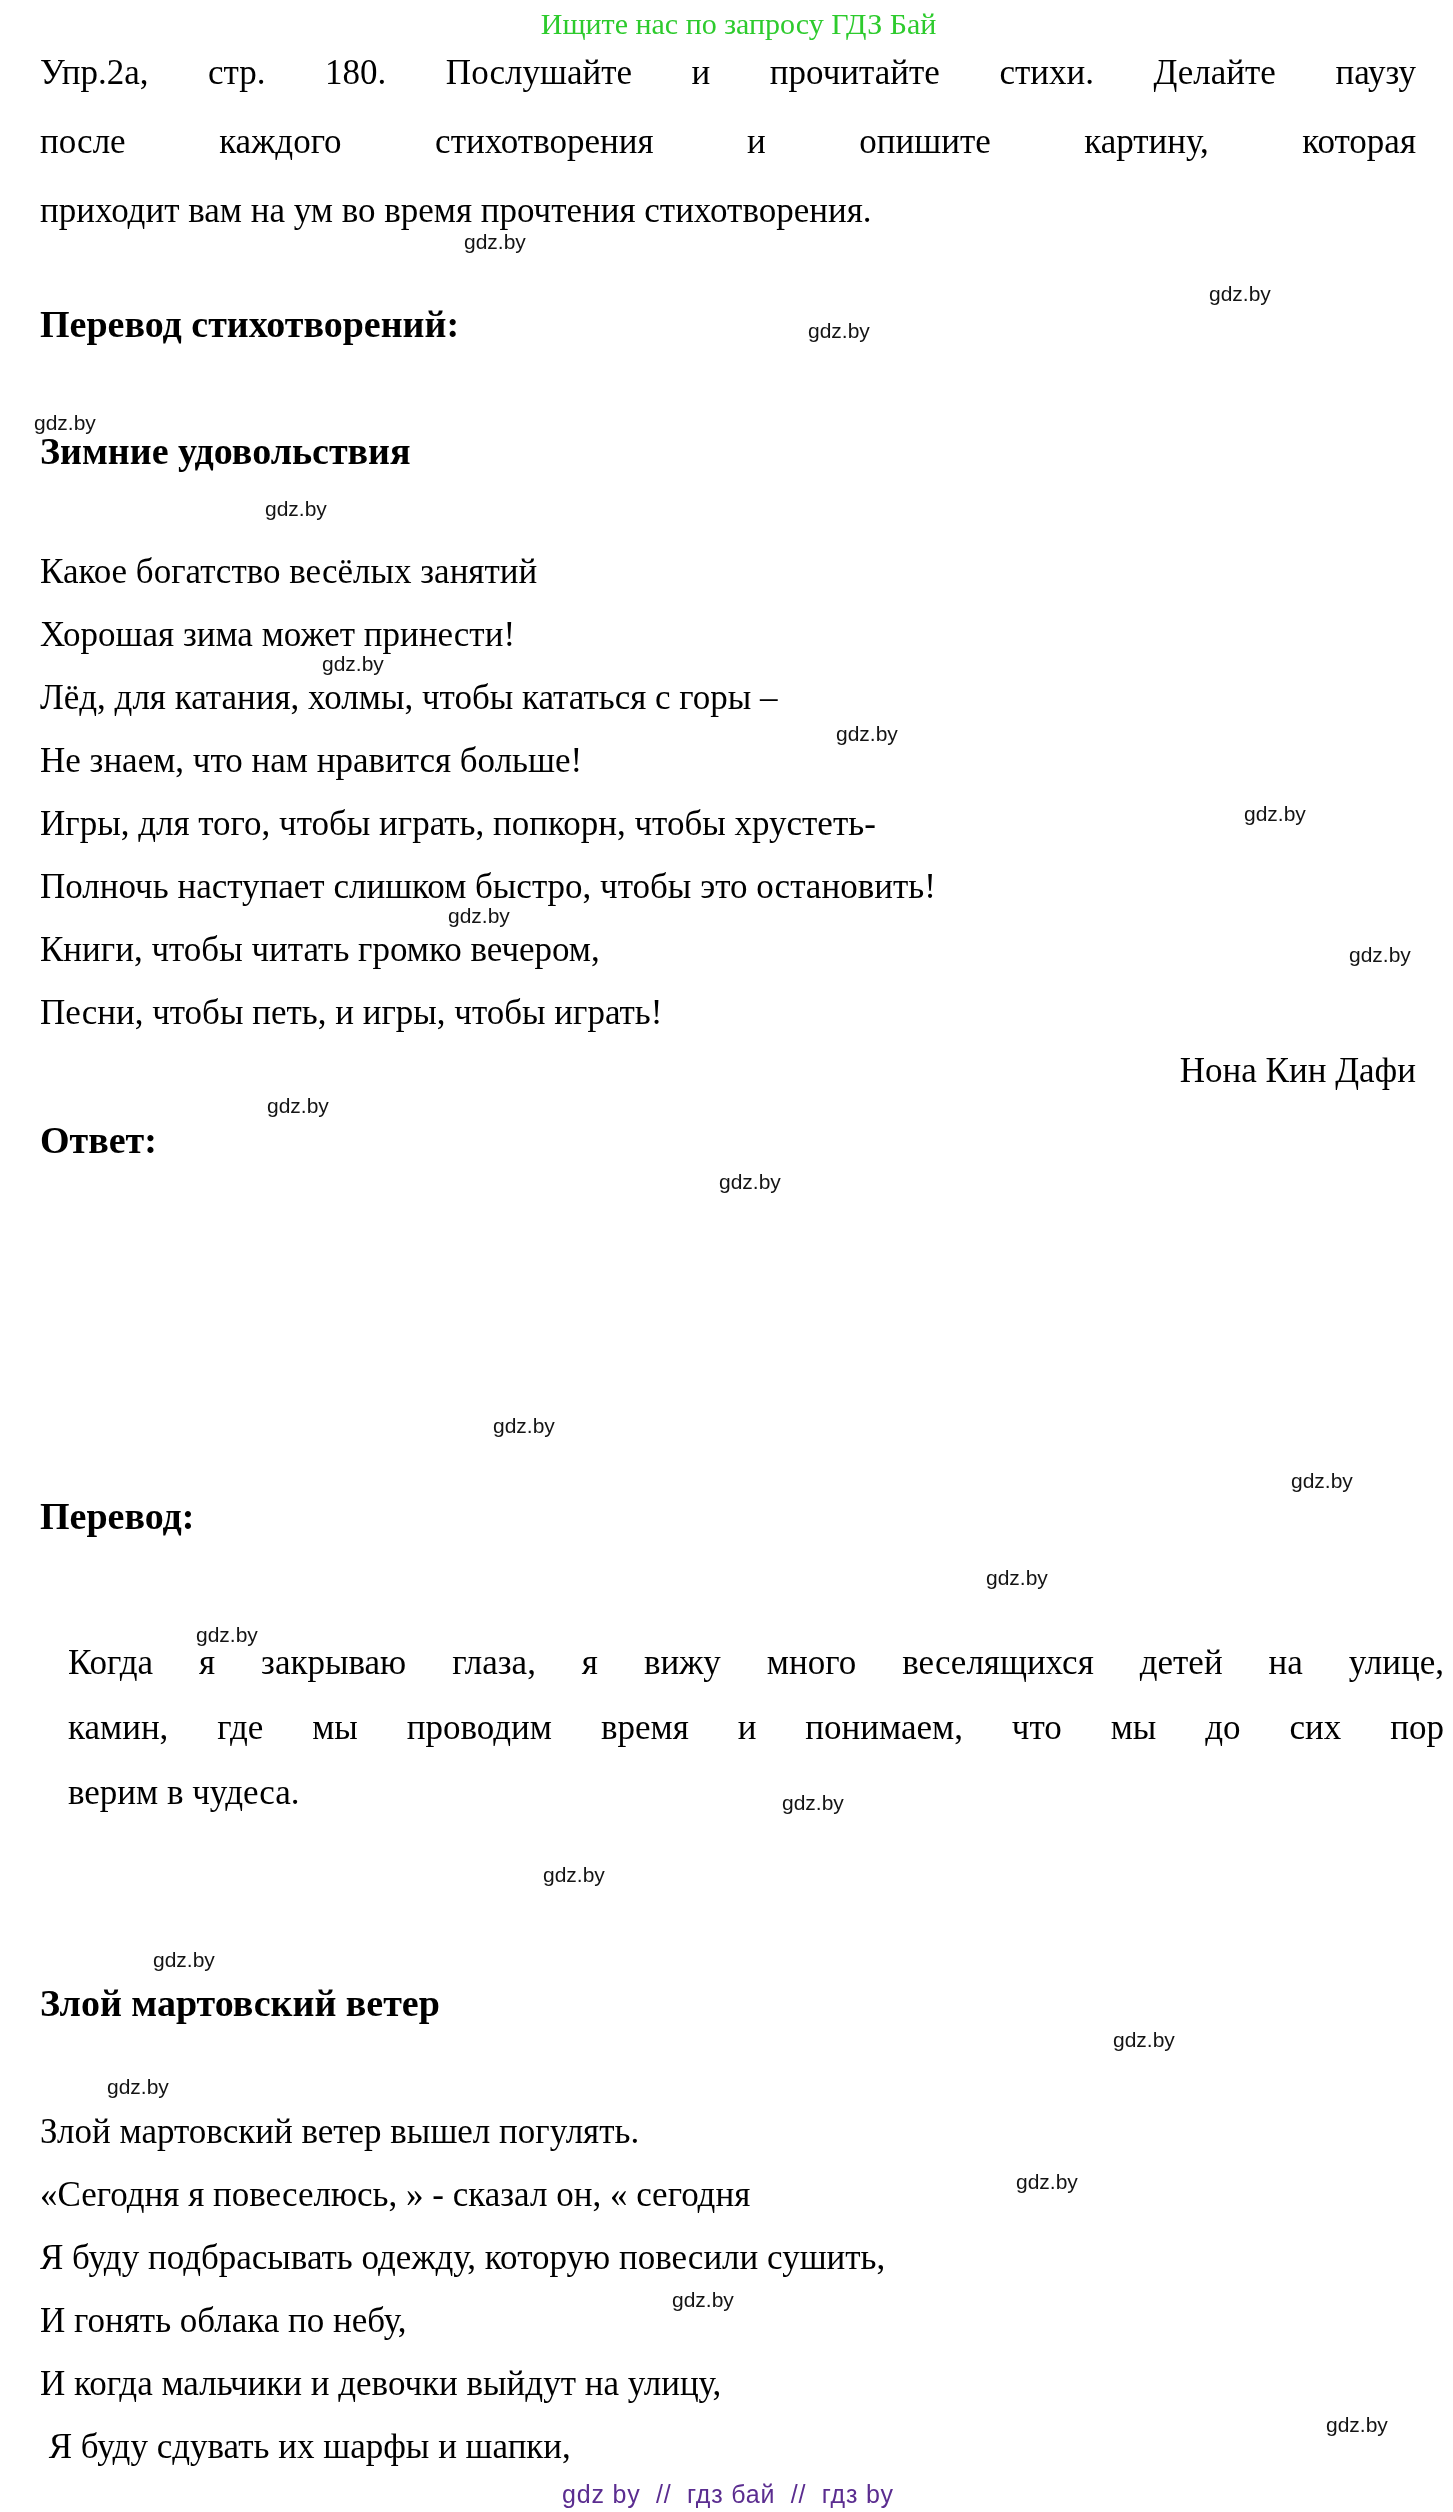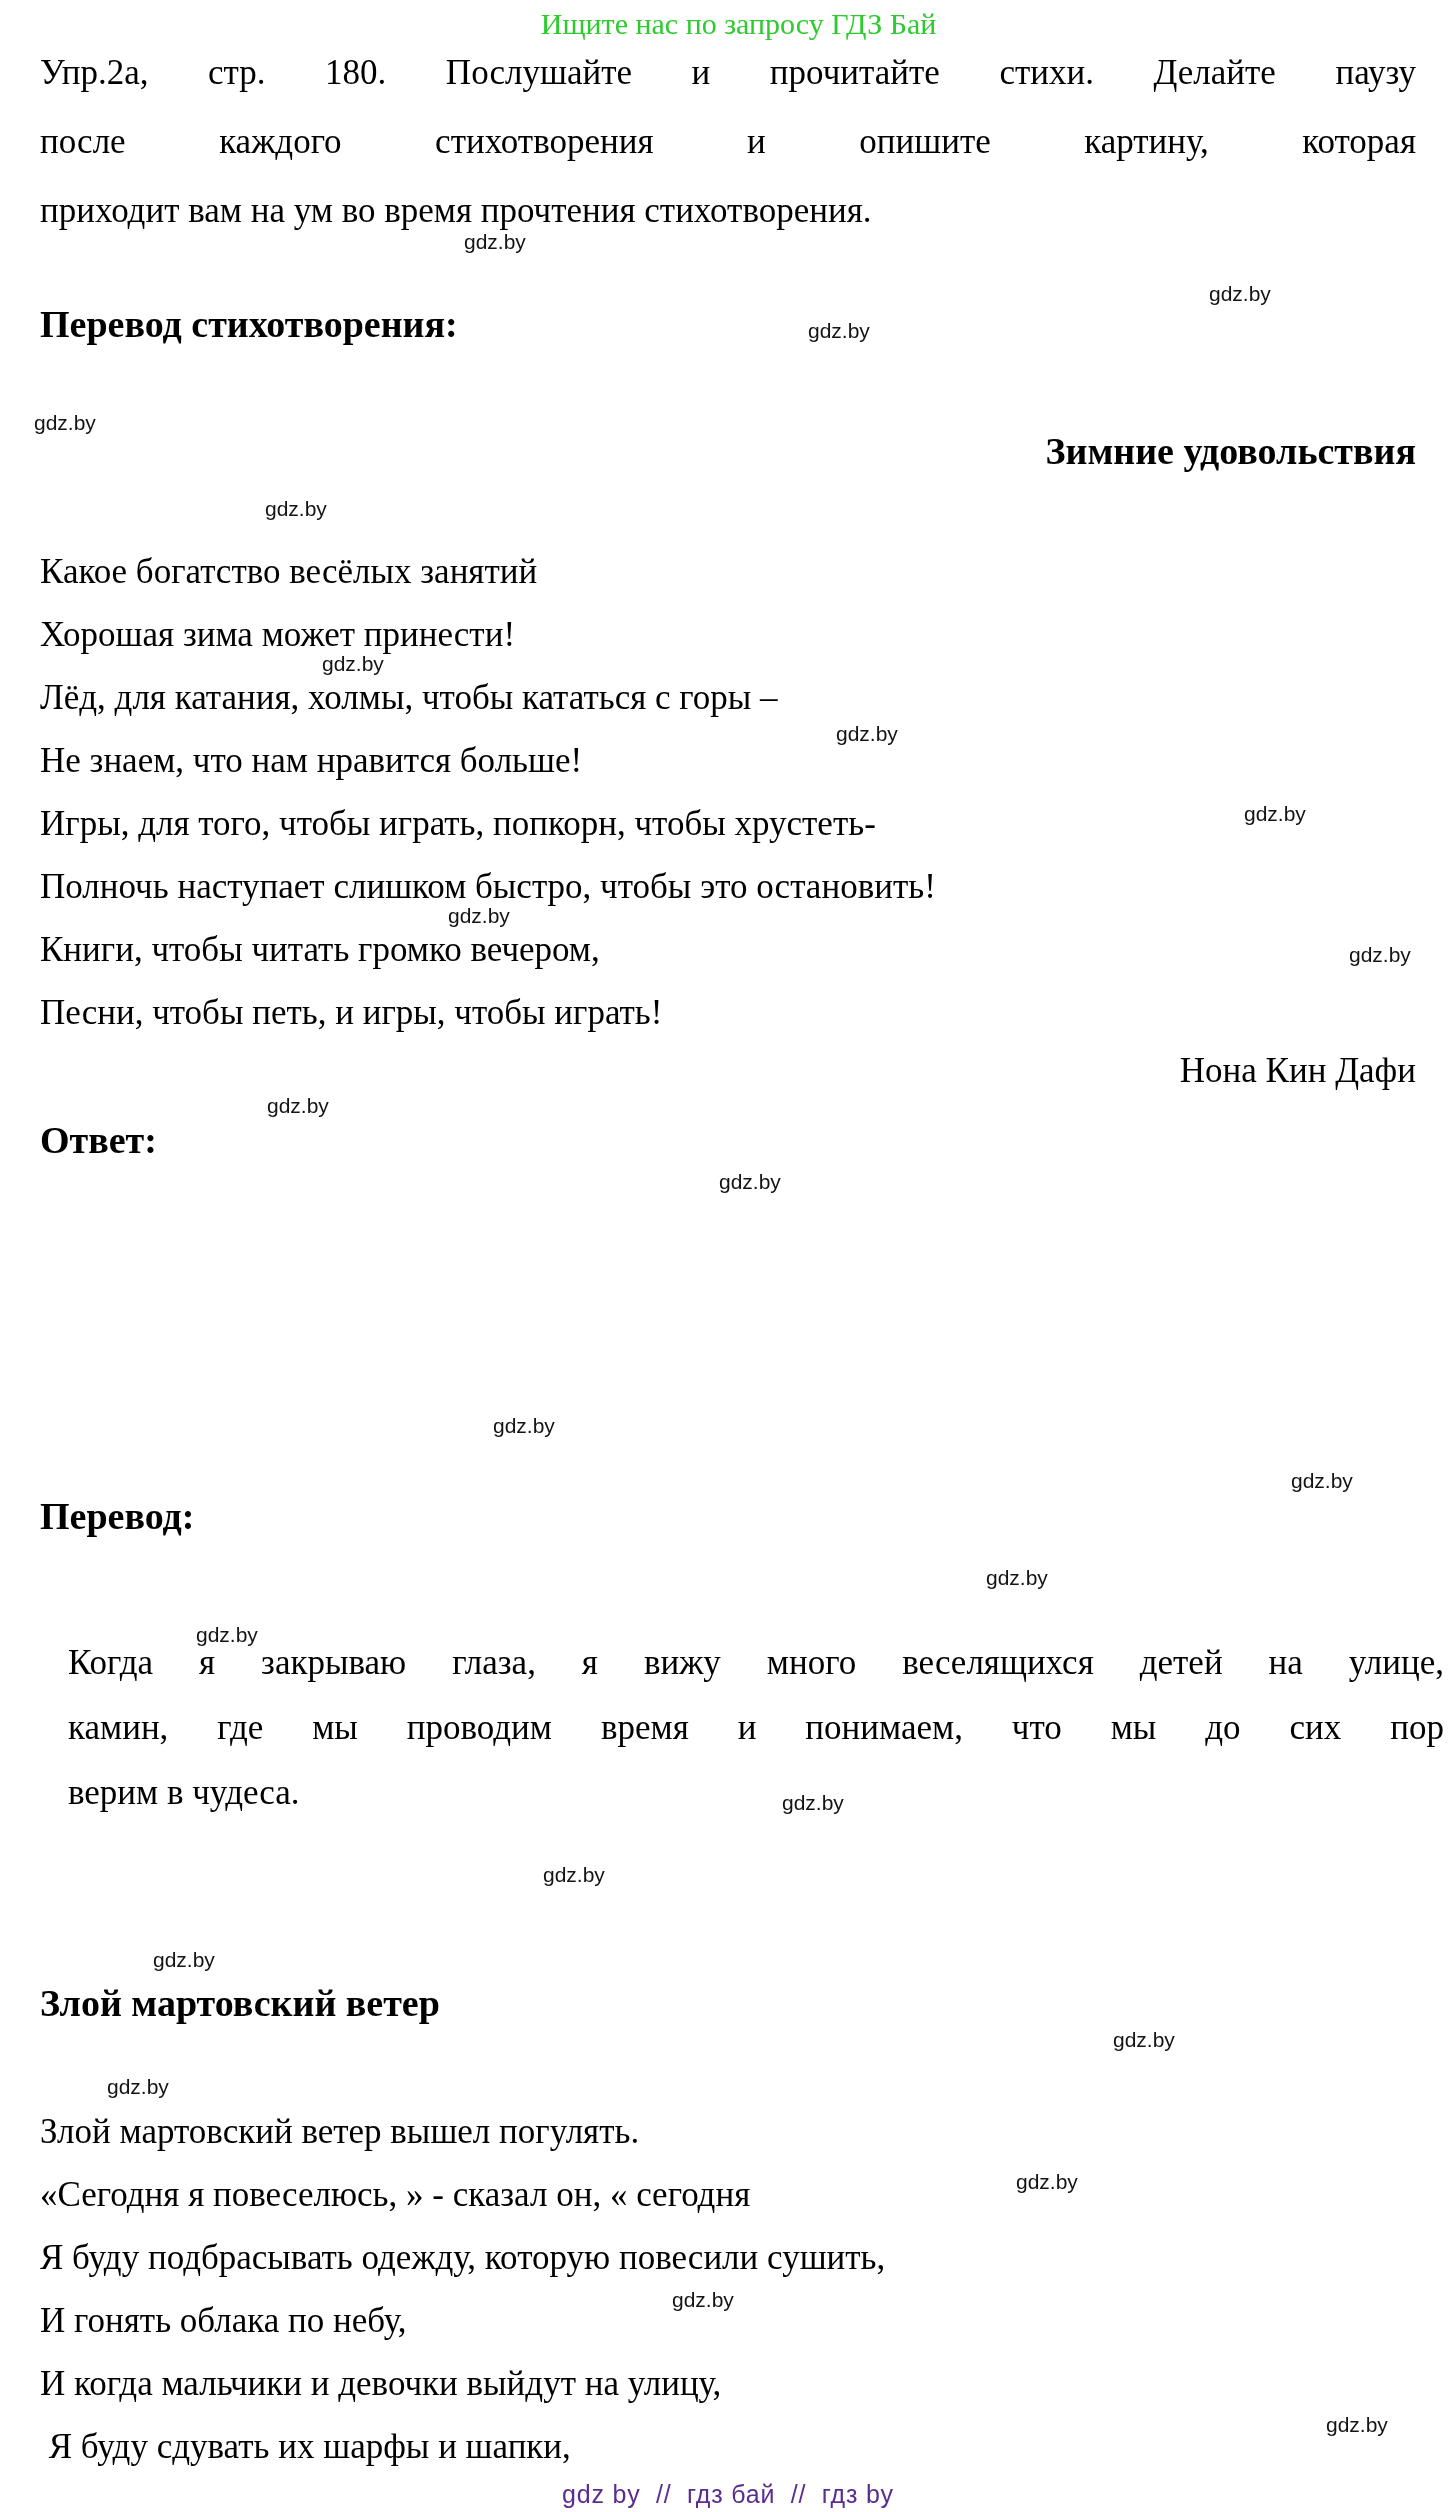--- a/index.html
+++ b/index.html
@@ -10,21 +10,21 @@
     height:2512px;
     background:#ffffff;
     overflow:hidden;
     font-family:"Liberation Serif", serif;
     color:#000000;
   }
   .abs { position:absolute; }
   .content { left:40px; width:1376px; }
   .serif-body { font-size:35px; }
   .heading { font-weight:bold; font-size:38px; }
-  .center { text-align:right; }
+  .center { text-align:left; }
   .right { text-align:right; }
   .jpara div { text-align:justify; text-align-last:justify; white-space:normal; }
   .jpara div.last { text-align-last:left; }
   .poem div { line-height:63px; white-space:pre-wrap; }
   .promo {
     left:12px; width:100%;
     font-family:Liberation Serif, serif;
     font-size:30px;
     text-align:center;
   }
@@ -50,21 +50,21 @@
 <div class="page">
 
   <div class="abs promo" style="top: 6.5px; color: rgb(45, 203, 45);">Ищите нас по запросу ГДЗ Бай</div>
 
   <div class="abs content jpara" style="top:38px; line-height:69px; font-size:35px;">
       <div>Упр.2а, стр. 180. Послушайте и прочитайте стихи. Делайте паузу</div>
       <div>после каждого стихотворения и опишите картину, которая</div>
       <div class="last">приходит вам на ум во время прочтения стихотворения.</div>
     </div>
 
-  <div class="abs content heading" style="top:302px;">Перевод стихотворения:</div>
+  <div class="abs content heading" style="top:302px;">Перевод стихотворений:</div>
 
   <div class="abs content heading center" style="top:429px;">Зимние удовольствия</div>
 
   <div class="abs content poem serif-body" style="top:540px;">
       <div>Какое богатство весёлых занятий</div>
       <div>Хорошая зима может принести!</div>
       <div>Лёд, для катания, холмы, чтобы кататься с горы –</div>
       <div>Не знаем, что нам нравится больше!</div>
       <div>Игры, для того, чтобы играть, попкорн, чтобы хрустеть-</div>
       <div>Полночь наступает слишком быстро, чтобы это остановить!</div>

